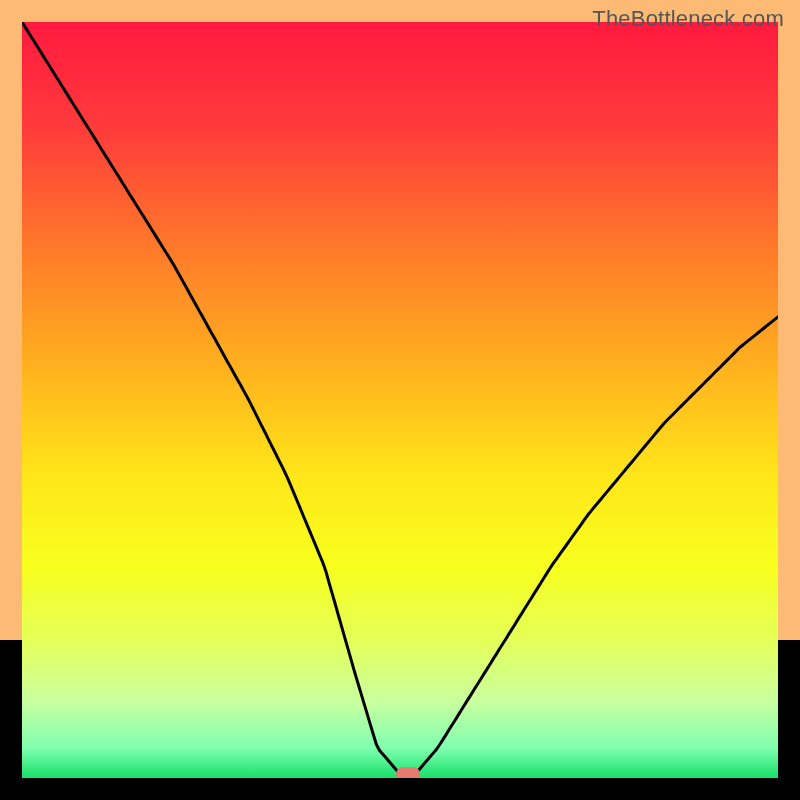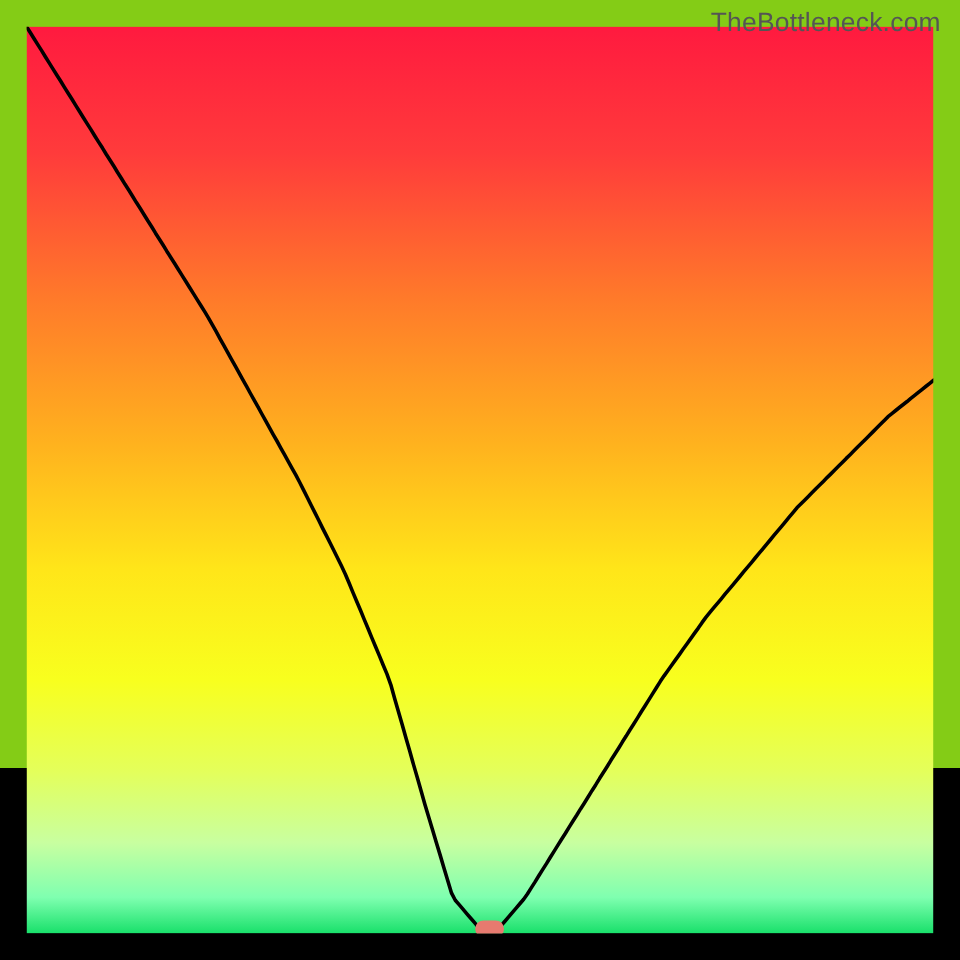--- a/index.html
+++ b/index.html
@@ -8,21 +8,21 @@
     width: 800px;
     height: 800px;
     background: #000;
     font-family: Arial, Helvetica, sans-serif;
     overflow: hidden;
   }
   .frame {
     position: relative;
     width: 800px;
     height: 640px;
-    background: #84cc16;
+    background: #fdba74;
   }
   .plot {
     position: absolute;
     left: 22px;
     top: 22px;
     width: 756px;
     height: 756px;
     overflow: hidden;
   }
   .watermark {

